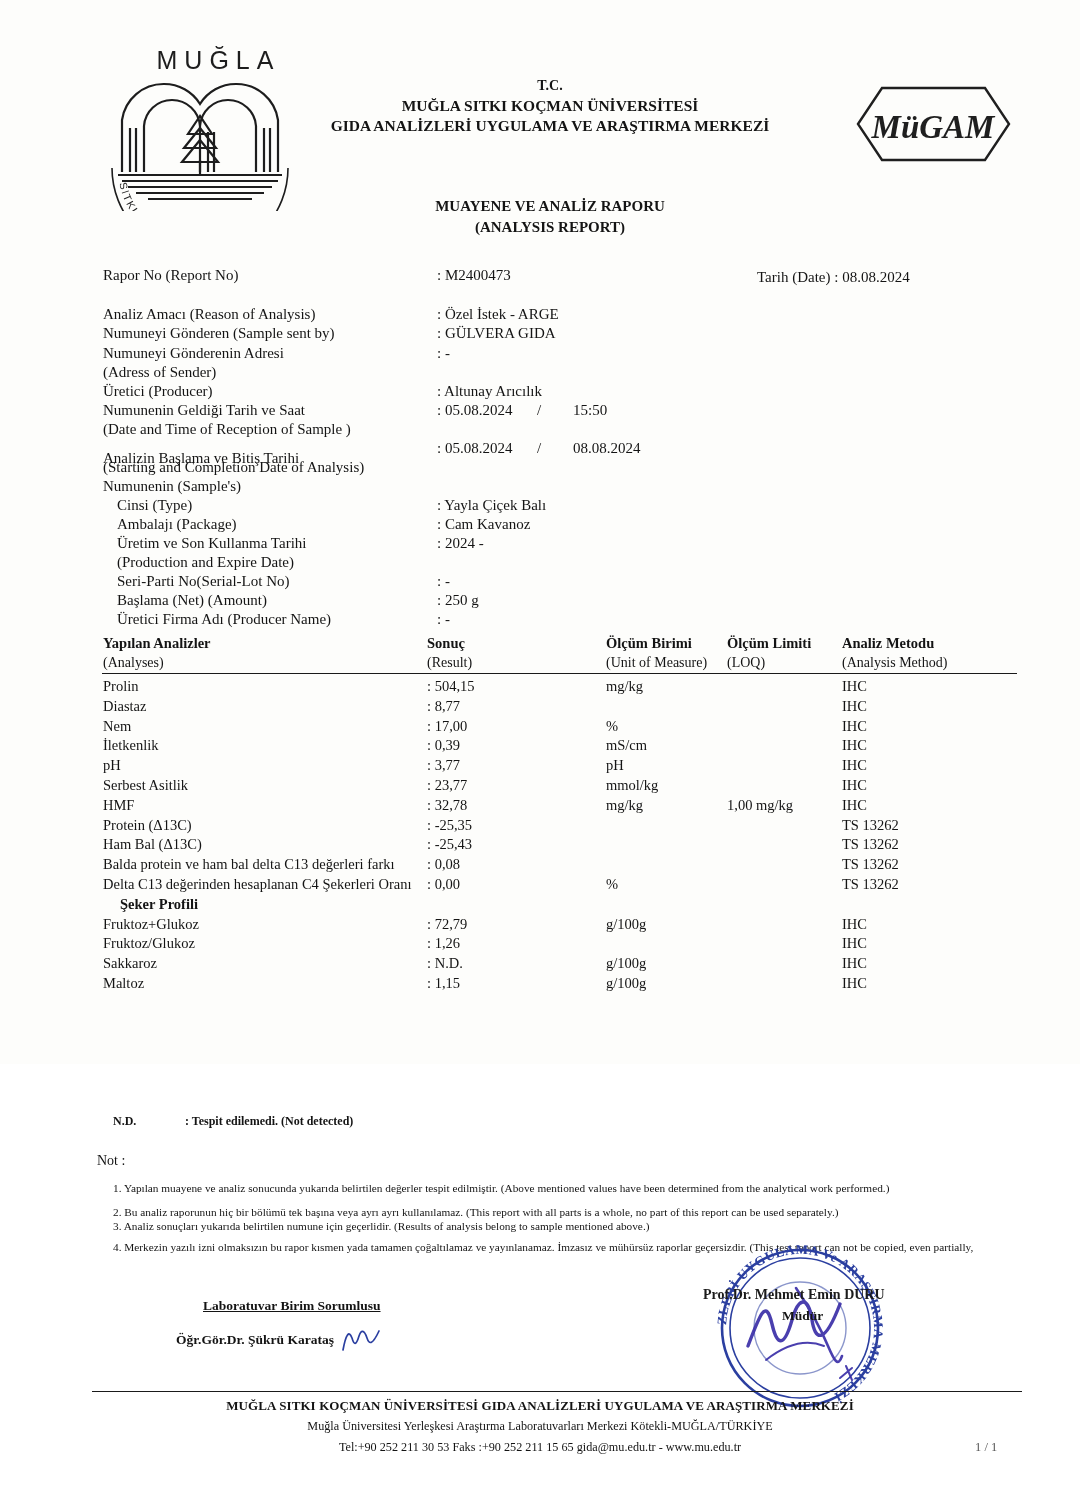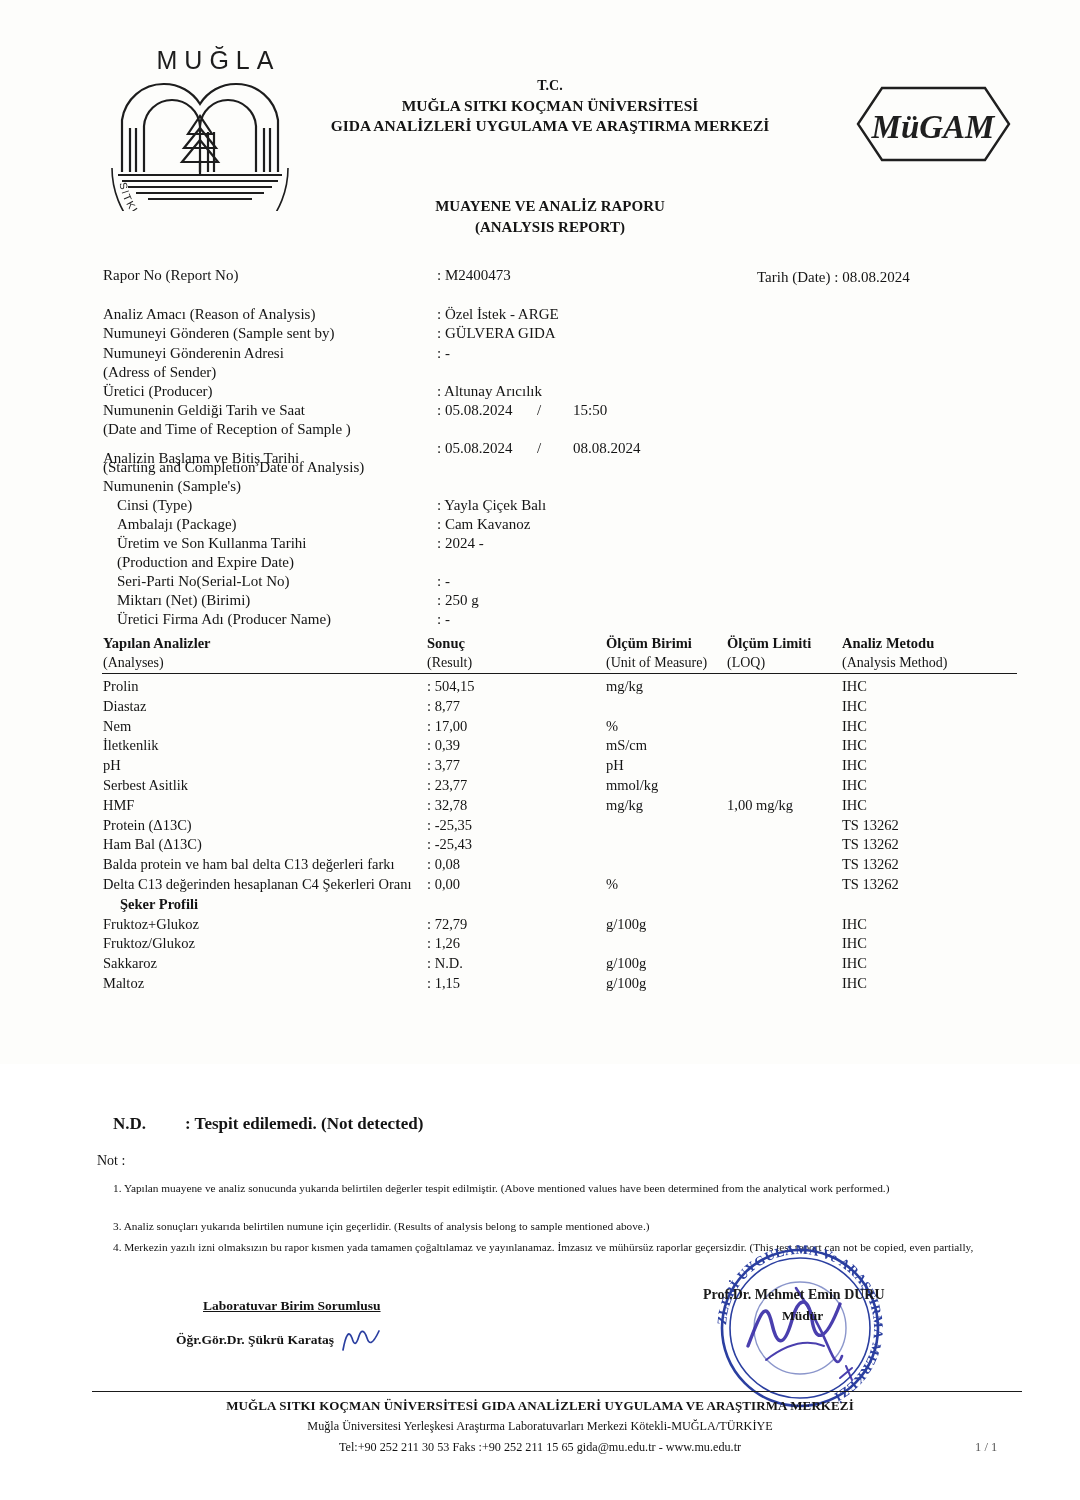--- a/index.html
+++ b/index.html
@@ -65,21 +65,21 @@
   }
   .trow { position: absolute; font-size: 14.5px; white-space: nowrap; }
   .c-name { left: 103px; }
   .c-res  { left: 427px; }
   .c-unit { left: 606px; }
   .c-loq  { left: 727px; }
   .c-met  { left: 842px; }
   .sub-head { font-weight: bold; }
 
   
-  .nd-line { position: absolute; left: 113px; top: 1114px; font-size: 17px; font-weight: bold; }
+  .nd-line { position: absolute; left: 113px; top: 1114px; font-size: 12px; font-weight: bold; }
   .nd-line .nd-k { display: inline-block; width: 72px; }
   .not-label { position: absolute; left: 97px; top: 1153px; font-size: 14px; }
   .note {
     position: absolute; left: 113px; font-size: 11.3px; line-height: 15px;
     width: 920px;
   }
   .note .hang { display: block; }
   .note-4 { left: 113px; width: 920px; }
   .note-4 .l2 { margin-left: -8px; }
 
@@ -213,21 +213,21 @@
     <div class="mrow mlabel ind" style="top:515px">Ambalajı (Package)</div>
     <div class="mrow mval" style="top:515px">: Cam Kavanoz</div>
 
     <div class="mrow mlabel ind" style="top:534px">Üretim ve Son Kullanma Tarihi</div>
     <div class="mrow mval" style="top:534px">: 2024 -</div>
     <div class="mrow mlabel ind" style="top:553px">(Production and Expire Date)</div>
 
     <div class="mrow mlabel ind" style="top:572px">Seri-Parti No(Serial-Lot No)</div>
     <div class="mrow mval" style="top:572px">: -</div>
 
-    <div class="mrow mlabel ind" style="top:591px">Miktarı (Net) (Birimi)</div>
+    <div class="mrow mlabel ind" style="top:591px">Başlama (Net) (Amount)</div>
     <div class="mrow mval" style="top:591px">: 250 g</div>
 
     <div class="mrow mlabel ind" style="top:610px">Üretici Firma Adı (Producer Name)</div>
     <div class="mrow mval" style="top:610px">: -</div>
   </div>
 
   <div class="tbl">
     <div class="th c-name" style="top:635px">Yapılan Analizler</div>
     <div class="th c-res" style="top:635px">Sonuç</div>
     <div class="th c-unit" style="top:635px">Ölçüm Birimi</div>
@@ -302,20 +302,21 @@
         <div class="trow c-met" style="top: 975px;">IHC</div>
       </div>
   </div>
 
   <div class="nd-line">
     <span class="nd-k">N.D.</span><span>: Tespit edilemedi. (Not detected)</span>
   </div>
   <div class="not-label">Not :</div>
 
   <div class="note" style="top:1181px">1. Yapılan muayene ve analiz sonucunda yukarıda belirtilen değerler tespit edilmiştir. (Above mentioned values have been determined from the analytical work performed.)</div>
+  <div class="note" style="top:1205px">2. Bu analiz raporunun hiç bir bölümü tek başına veya ayrı ayrı kullanılamaz. (This report with all parts is a whole, no part of this report can be used separately.)</div>
   <div class="note" style="top:1219px">3. Analiz sonuçları yukarıda belirtilen numune için geçerlidir. (Results of analysis belong to sample mentioned above.)</div>
   <div class="note note-4" style="top:1240px">
     <span class="hang">4. Merkezin yazılı izni olmaksızın bu rapor kısmen yada tamamen çoğaltılamaz ve yayınlanamaz. İmzasız ve mühürsüz raporlar geçersizdir. (This test report can not be copied, even partially,</span>
   </div>
 
   <div class="sig-left-title">Laboratuvar Birim Sorumlusu</div>
   <div class="sig-left-name">Öğr.Gör.Dr. Şükrü Karataş</div>
   <svg class="hand-sig" viewBox="0 0 42 26">
     <path d="M3 24 C6 8, 9 4, 12 12 C14 19, 16 20, 19 10 C21 4, 24 3, 27 12 C29 18, 32 20, 39 5" fill="none" stroke="#2b3fa0" stroke-width="1.7" stroke-linecap="round"></path>
   </svg>

